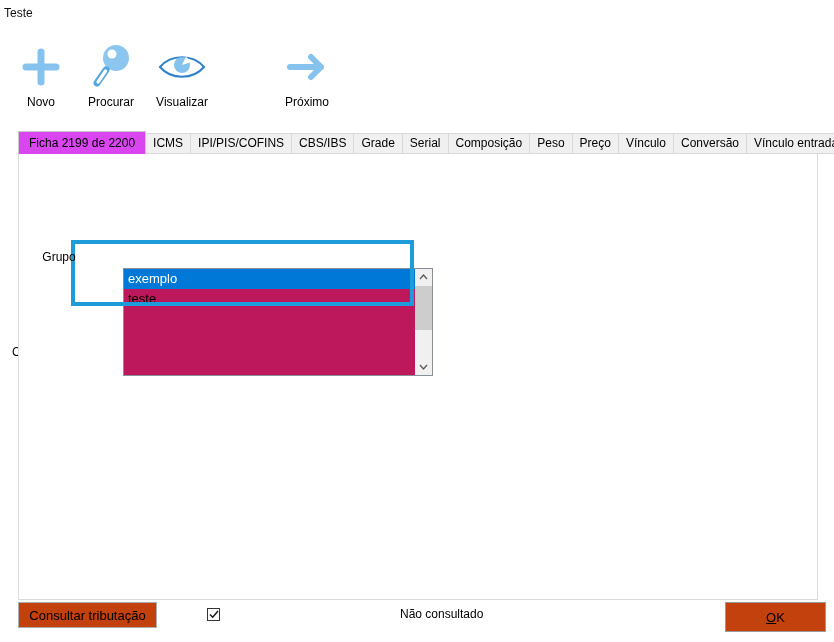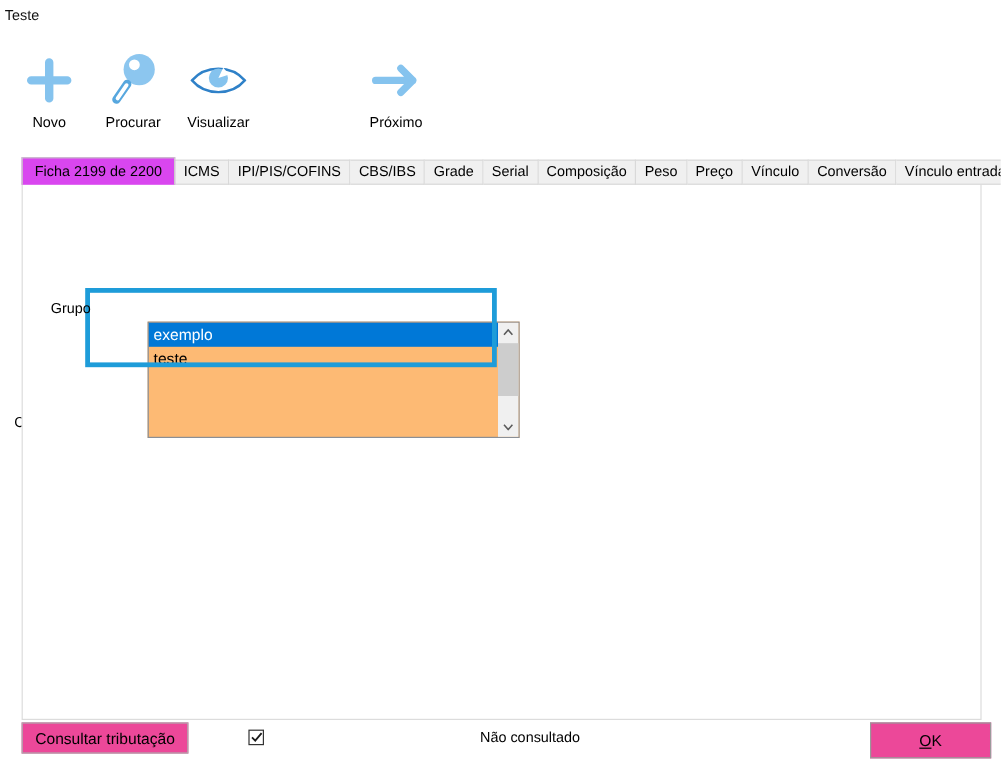--- a/index.html
+++ b/index.html
@@ -25,32 +25,32 @@
   .lbl-l{left:0;width:118px;text-align:center;}
   .lbl-r{left:398px;width:129px;}
 
   .inp{position:absolute;border:1px solid #a6a6a6;background:#fff;font-family:"Liberation Sans",sans-serif;font-size:13px;padding:0 4px;box-sizing:border-box;color:#000;outline:none;}
   .inp.num{text-align:right;}
   .inp.disabled{color:#8a8a8a;border-color:#b5b5b5;}
   textarea.inp{resize:none;padding:2px 4px;}
 
   
   .combo{position:absolute;left:123px;top:246px;width:292px;height:22px;border:1px solid #a6a6a6;background:#fff;box-sizing:border-box;}
-  .listbox{position:absolute;left:123px;top:268px;width:310px;height:97px;border:1px solid #8a8f96;background:#fdba74;box-sizing:border-box;z-index:5;}
+  .listbox{position:absolute;left:123px;top:268px;width:310px;height:108px;border:1px solid #8a8f96;background:#be185d;box-sizing:border-box;z-index:5;}
   .listrow{height:20px;line-height:20px;padding-left:4px;margin-right:17px;font-size:13px;cursor:default;}
   .listrow.selected{background:#0078d7;color:#fff;}
   .vscroll{position:absolute;top:0;right:0;bottom:0;width:17px;background:#f0f0f0;}
   .vs-btn{position:absolute;left:0;width:17px;height:16px;display:flex;align-items:center;justify-content:center;}
   .vs-up{top:0;} .vs-down{bottom:0;}
   .vs-thumb{position:absolute;left:0;top:17px;width:17px;height:44px;background:#cdcdcd;}
 
   .highlight{position:absolute;left:71px;top:240px;width:343px;height:66px;border:4px solid #1e9cd9;box-sizing:border-box;z-index:10;pointer-events:none;}
 
   
-  .btn{position:absolute;background:#ec4899;border:1px solid #adadad;font-family:"Liberation Sans",sans-serif;font-size:13px;color:#000;display:flex;align-items:center;justify-content:center;box-sizing:border-box;cursor:default;}
+  .btn{position:absolute;background:#c2410c;border:1px solid #adadad;font-family:"Liberation Sans",sans-serif;font-size:13px;color:#000;display:flex;align-items:center;justify-content:center;box-sizing:border-box;cursor:default;}
   .chkbox{position:absolute;left:207px;top:608px;width:13px;height:13px;border:1px solid #333;background:#fff;box-sizing:border-box;display:flex;align-items:center;justify-content:center;}
   .chk-label{position:absolute;left:224px;top:607px;font-size:12px;line-height:15px;}
   .status-text{position:absolute;left:400px;top:607px;font-size:12px;line-height:15px;}
   .ok-underline{text-decoration:underline;}
 </style>
 </head>
 <body>
 
 <div id="app">
 
@@ -82,21 +82,21 @@
       <svg width="50" height="32" viewBox="0 0 50 32">
         <path d="M3 16 C 14 3, 36 3, 47 16 C 36 29, 14 29, 3 16 Z" fill="none" stroke="#2f81c8" stroke-width="2"></path>
         <circle cx="25" cy="14" r="8" fill="#85c3ee"></circle>
         <path d="M25 14 L29 5.5 L34 11 Z" fill="#ffffff"></path>
       </svg>
     </div>
     <div class="tb-label">Visualizar</div>
   </div>
 
 
-  <div class="tb-item" style="left:295px;">
+  <div class="tb-item" style="left:272px;">
     <div class="tb-icon">
       <svg width="42" height="28" viewBox="0 0 42 28">
           <path d="M4 14 H35 M25 4 L35 14 L25 24" stroke="#85c3ee" stroke-width="6" fill="none" stroke-linecap="round" stroke-linejoin="round"></path>
         </svg>
     </div>
     <div class="tb-label">Próximo</div>
   </div>
 
   <div class="tabstrip">
     <div class="tab first active">Ficha 2199 de 2200</div>

